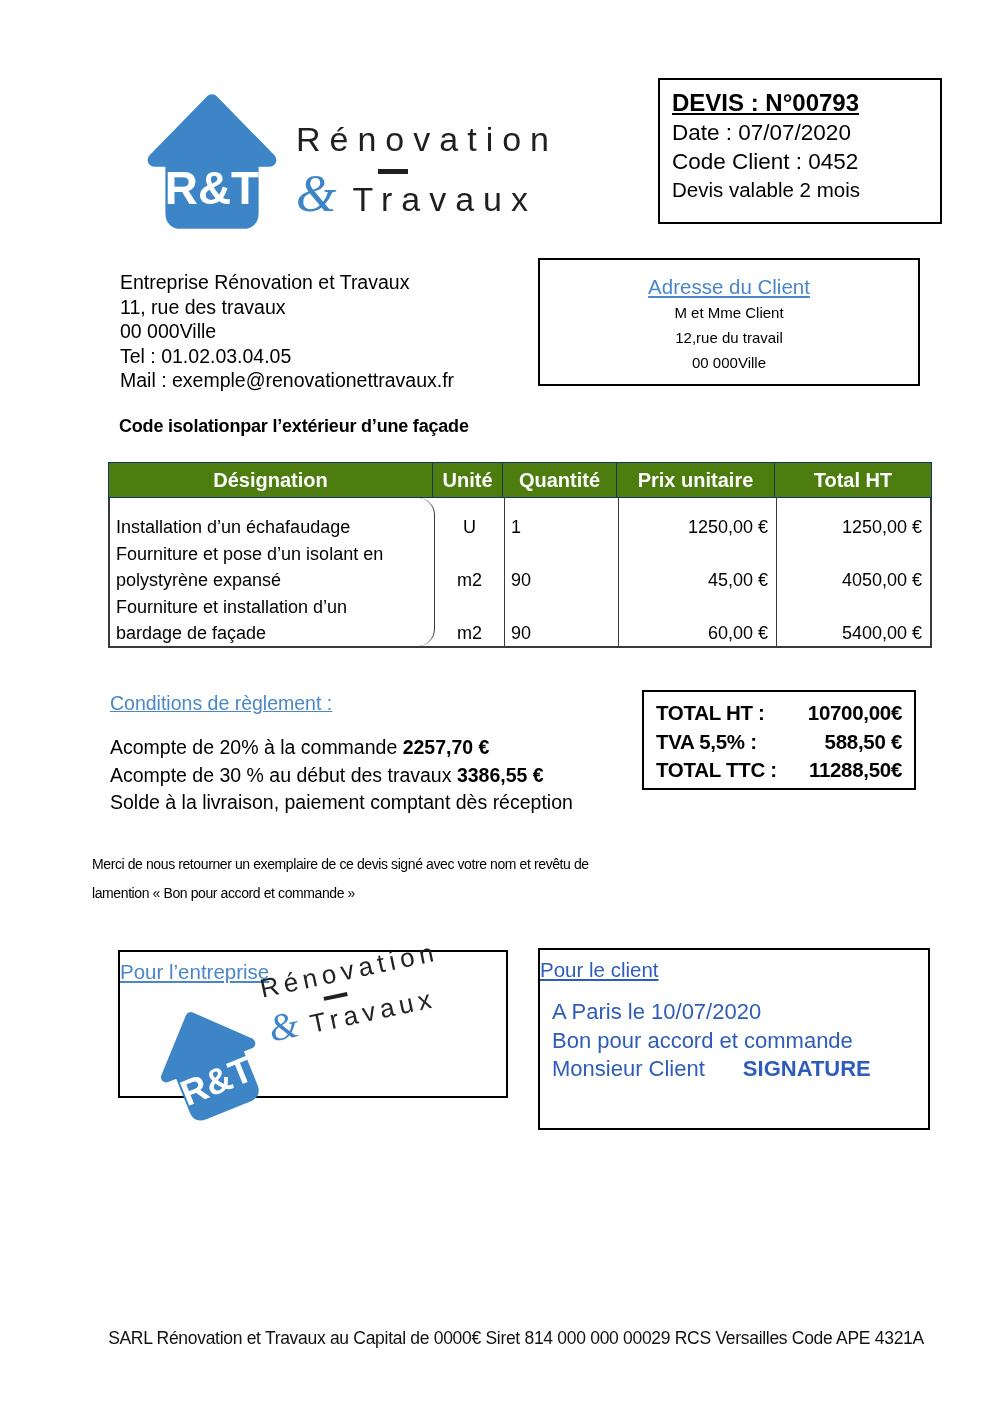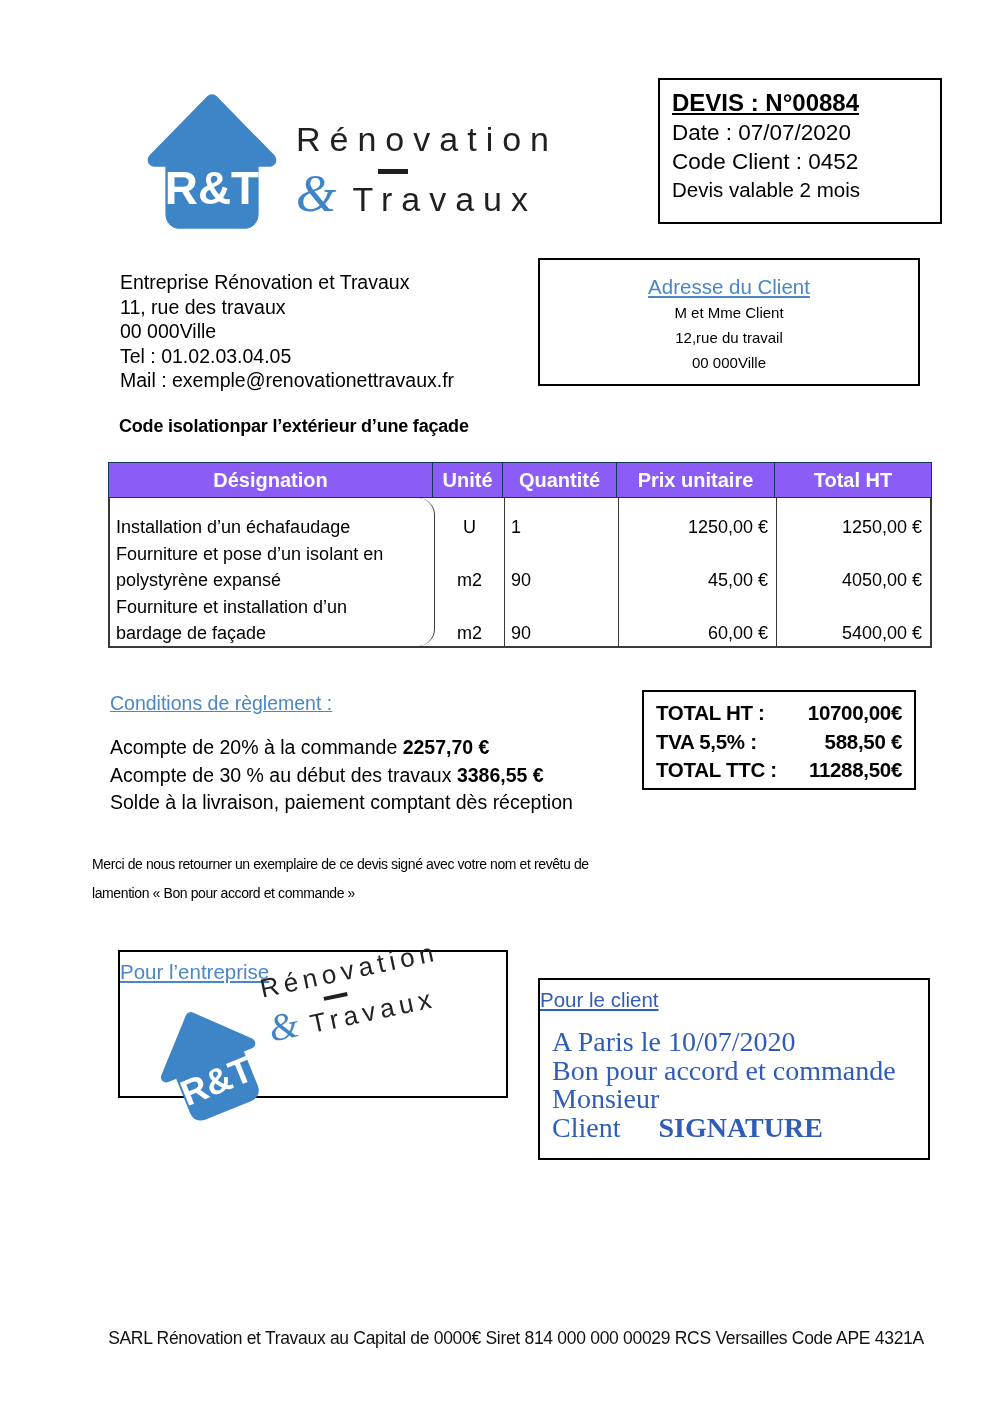--- a/index.html
+++ b/index.html
@@ -31,21 +31,21 @@
   
   .client-box { position:absolute; left:538px; top:258px; width:382px; height:128px; border:2px solid #000; text-align:center; padding-top:14px; }
   .client-heading { color:#4a86c8; text-decoration:underline; font-size:20.5px; line-height:26px; }
   .client-line { font-size:15px; line-height:25px; }
 
   
   .subject { position:absolute; left:119px; top:416px; font-size:18px; font-weight:bold; letter-spacing:-0.2px; }
 
   
   .items-table { position:absolute; left:108px; top:462px; width:824px; }
-  .thead { display:flex; background:#8b5cf6; border:1px solid #17365d; }
+  .thead { display:flex; background:#4d7c0f; border:1px solid #17365d; }
   .th { color:#fff; font-weight:bold; font-size:20px; line-height:34px; text-align:center; border-right:1px solid #17365d; }
   .th:last-child { border-right:none; }
   .h-c1 { width:324px; } .h-c2 { width:70px; } .h-c3 { width:114px; } .h-c4 { width:158px; } .h-c5 { flex:1; }
   .tbody { display:flex; border:2px solid #3a3a3a; border-top:none; height:150px; font-size:18px; }
   .tcell { border-right:1px solid #3a3a3a; padding-top:16px; }
   .tcell:last-child { border-right:none; }
   .tb-c1 { width:325px;border-radius:17px; } .tb-c2 { width:70px; } .tb-c3 { width:114px; } .tb-c4 { width:158px; } .tb-c5 { flex:1; }
   .ln { height:26.5px; line-height:26.5px; white-space:nowrap; }
   .tb-c1 .ln { padding-left:6px; }
   .tb-c2 .ln { text-align:center; }
@@ -69,23 +69,23 @@
   .sig-heading { text-align:left; margin-top:8px; font-size:20.5px; color:#4a86c8; text-decoration:underline; }
   .stamp { position:absolute; left:16px; top:48px; width:360px; transform:rotate(-12deg); transform-origin:left top; color:#222; }
   .stamp-house { position:absolute; left:0; top:16px; width:116px; height:116px; color:#3d85c6; transform:rotate(-10deg); }
   .stamp-house svg { width:100%; height:100%; display:block; }
   .stamp-text { position:absolute; left:124px; top:0; }
   .st-line1 { font-size:26px; letter-spacing:5px; font-weight:500; white-space:nowrap; }
   .st-line2 { margin-top:3px; font-size:26px; letter-spacing:5px; font-weight:500; display:flex; align-items:baseline; white-space:nowrap; }
   .st-amp { font-family:"Liberation Serif", serif; font-style:italic; font-size:38px; color:#3d85c6; letter-spacing:0; margin-right:12px; }
   .st-tbar { position:absolute; left:60px; top:36px; width:24px; height:4px; background:#222; }
 
-  .sig-client { position:absolute; left:538px; top:948px; width:392px; height:182px; border:2px solid #000; color:#2f5cb8;margin-top:30px; }
+  .sig-client { position:absolute; left:538px; top:948px; width:392px; height:182px; border:2px solid #000; color:#2f5cb8; }
   .sig-client .sig-heading { color:#2f5cb8; }
-  .client-sig-lines { margin:16px 0 0 12px; font-size:28px; line-height:28.5px;font-family:Liberation Serif, serif; }
+  .client-sig-lines { margin:16px 0 0 12px; font-size:22px; line-height:28.5px; }
   .sig-word { font-weight:bold; margin-left:38px; }
 
   
   .footer { position:absolute; left:16px; top:1328px; width:100%; text-align:center; font-size:17.5px; letter-spacing:-0.3px; color:#111; }
 </style>
 </head>
 <body>
 
 <div class="page">
 
@@ -98,21 +98,21 @@
   <div class="wordmark">
     <div class="wm-line1">Rénovation</div>
     <div class="t-bar"></div>
     <div class="wm-line2">
       <span class="wm-amp">&amp;</span>
       <span>Travaux</span>
     </div>
   </div>
 
   <div class="quote-box">
-    <div class="quote-title">DEVIS : N°00884</div>
+    <div class="quote-title">DEVIS : N°00793</div>
     <div class="quote-line">Date : 07/07/2020</div>
     <div class="quote-line">Code Client : 0452</div>
     <div class="quote-validity">Devis valable 2 mois</div>
   </div>
 
   <div class="company-block">
     <div>Entreprise Rénovation et Travaux</div>
     <div>11, rue des travaux</div>
     <div>00 000Ville</div>
     <div>Tel : 01.02.03.04.05</div>

